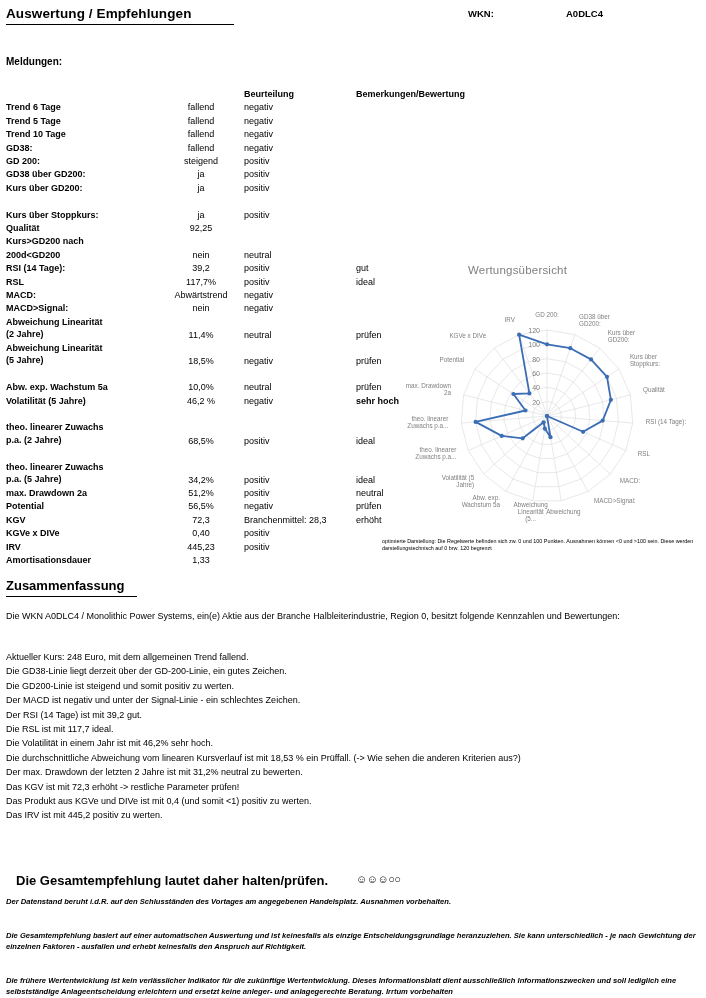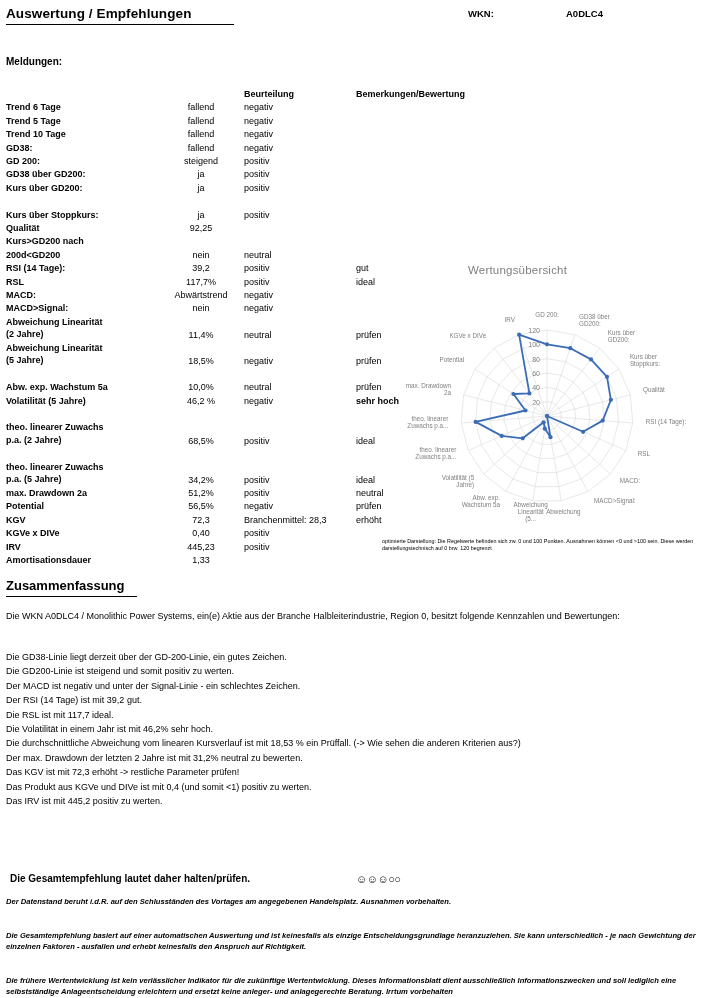--- a/index.html
+++ b/index.html
@@ -94,22 +94,22 @@
   .zus-intro {
     position: absolute; left: 6px; top: 610px; width: 680px;
     font-size: 9px; line-height: 13.5px;
   }
   .zus-body {
     position: absolute; left: 6px; top: 650px; width: 690px;
     font-size: 9px; line-height: 14.4px;
   }
 
   .empf {
-    position: absolute; left: 10px; top: 873px;
-    font-size: 10px; font-weight: bold;
+    position: absolute; left: 16px; top: 873px;
+    font-size: 13px; font-weight: bold;
   }
   .smileys {
     position: absolute; left: 356px; top: 873px;
     font-size: 11px; letter-spacing: -0.5px;
   }
   .disclaimer {
     position: absolute; left: 6px; top: 896px; width: 694px;
     font-size: 7.6px; font-style: italic; font-weight: bold;
     line-height: 11.5px;
   }
@@ -399,20 +399,21 @@
         <text x="104.2" y="79.9" text-anchor="end" fill="#808080" font-family="&quot;Liberation Sans&quot;, sans-serif" font-size="6.3"><tspan x="104.2" dy="0">KGVe x DIVe</tspan></text>
         <text x="132.9" y="64.4" text-anchor="end" fill="#808080" font-family="&quot;Liberation Sans&quot;, sans-serif" font-size="6.3"><tspan x="132.9" dy="0">IRV</tspan></text>
       </svg>
   </div>
   <div class="chart-foot">optimierte Darstellung: Die Regelwerte befinden sich zw. 0 und 100 Punkten. Ausnahmen können &lt;0 und &gt;100 sein. Diese werden darstellungstechnisch auf 0 brw. 120 begrenzt</div>
 
   <div class="zus-title">Zusammenfassung</div>
   <div class="zus-underline"></div>
   <div class="zus-intro">Die WKN A0DLC4 / Monolithic Power Systems, ein(e) Aktie aus der Branche Halbleiterindustrie, Region 0, besitzt folgende Kennzahlen und Bewertungen:</div>
   <div class="zus-body" id="zus-body">
+      <div>Aktueller Kurs: 248 Euro, mit dem allgemeinen Trend fallend.</div>
       <div>Die GD38-Linie liegt derzeit über der GD-200-Linie, ein gutes Zeichen.</div>
       <div>Die GD200-Linie ist steigend und somit positiv zu werten.</div>
       <div>Der MACD ist negativ und unter der Signal-Linie - ein schlechtes Zeichen.</div>
       <div>Der RSI (14 Tage) ist mit 39,2 gut.</div>
       <div>Die RSL ist mit 117,7 ideal.</div>
       <div>Die Volatilität in einem Jahr ist mit 46,2% sehr hoch.</div>
       <div>Die durchschnittliche Abweichung vom linearen Kursverlauf ist mit 18,53 % ein Prüffall. (-&gt; Wie sehen die anderen Kriterien aus?)</div>
       <div>Der max. Drawdown der letzten 2 Jahre ist mit  31,2% neutral zu bewerten.</div>
       <div>Das KGV ist mit 72,3 erhöht -&gt; restliche Parameter prüfen!</div>
       <div>Das Produkt aus KGVe und DIVe ist mit 0,4 (und somit &lt;1) positiv zu werten.</div>

